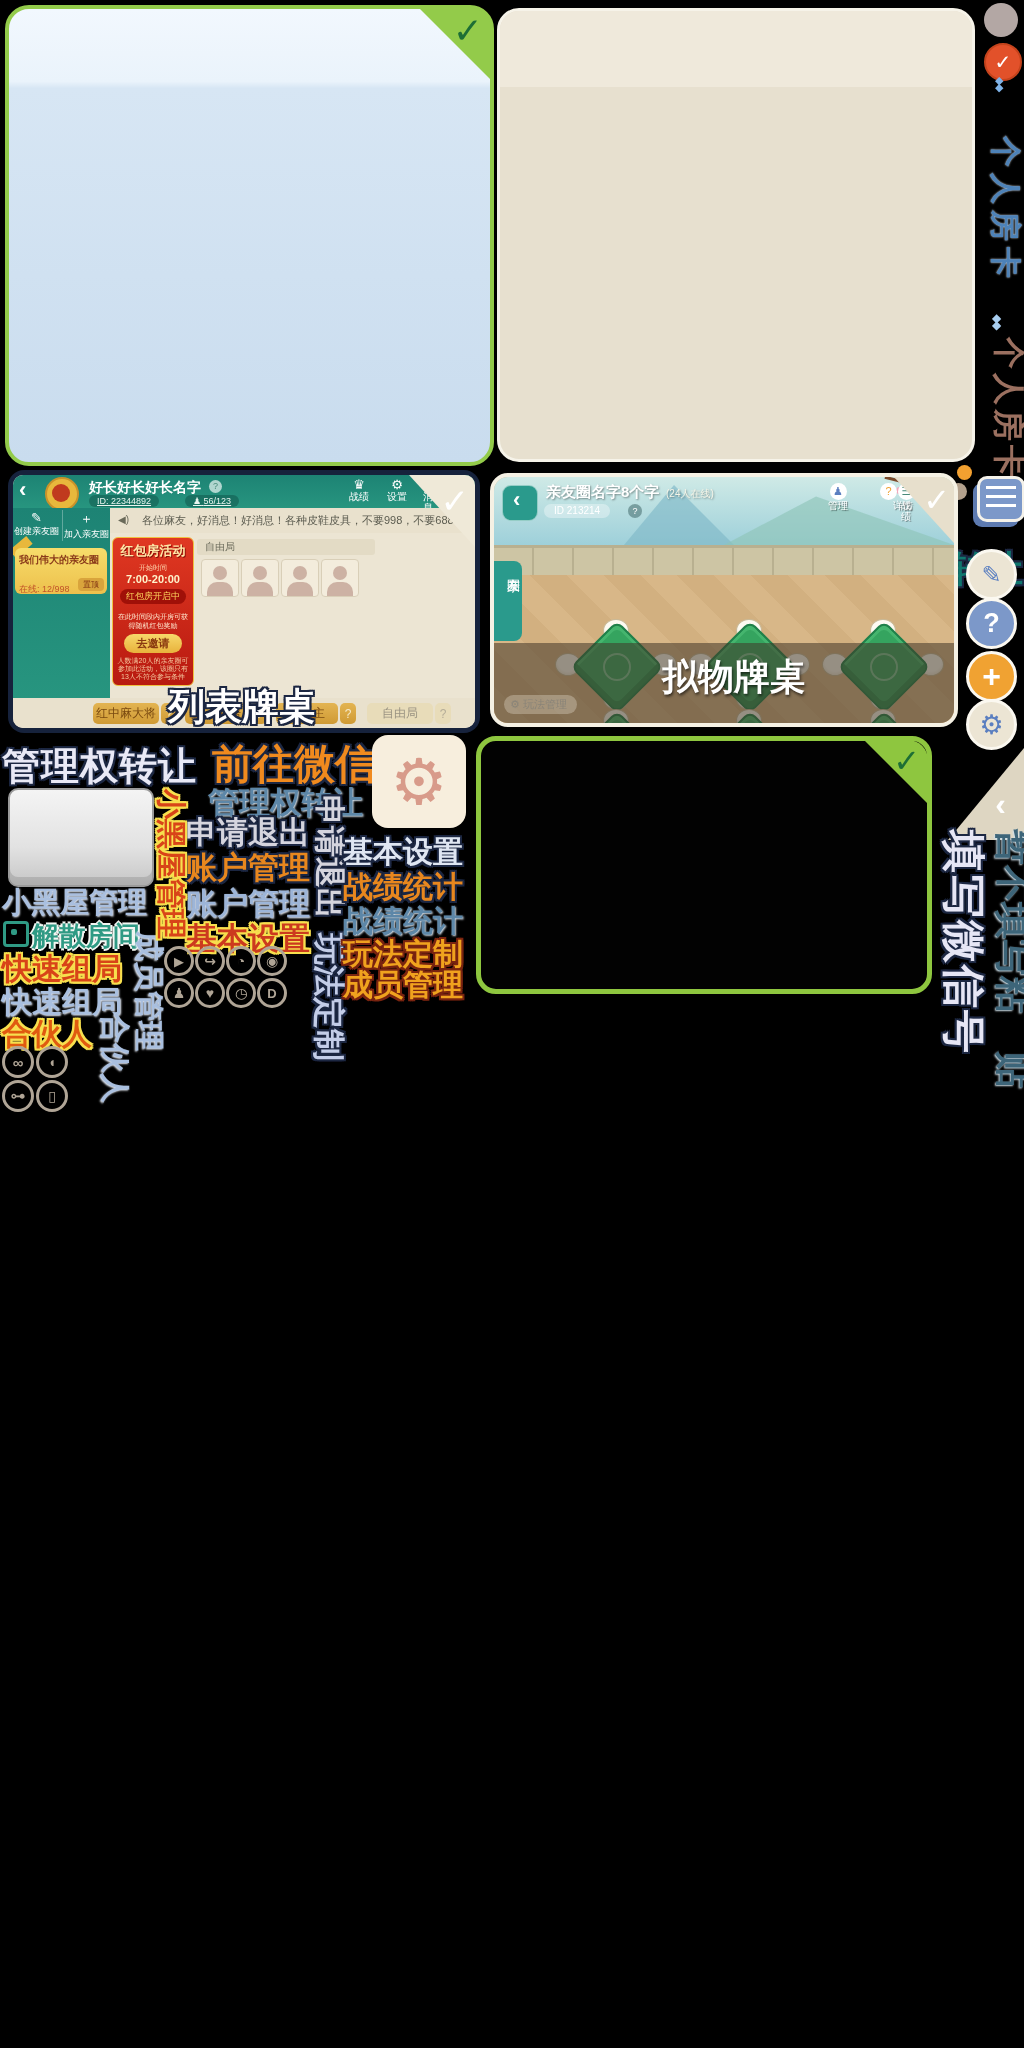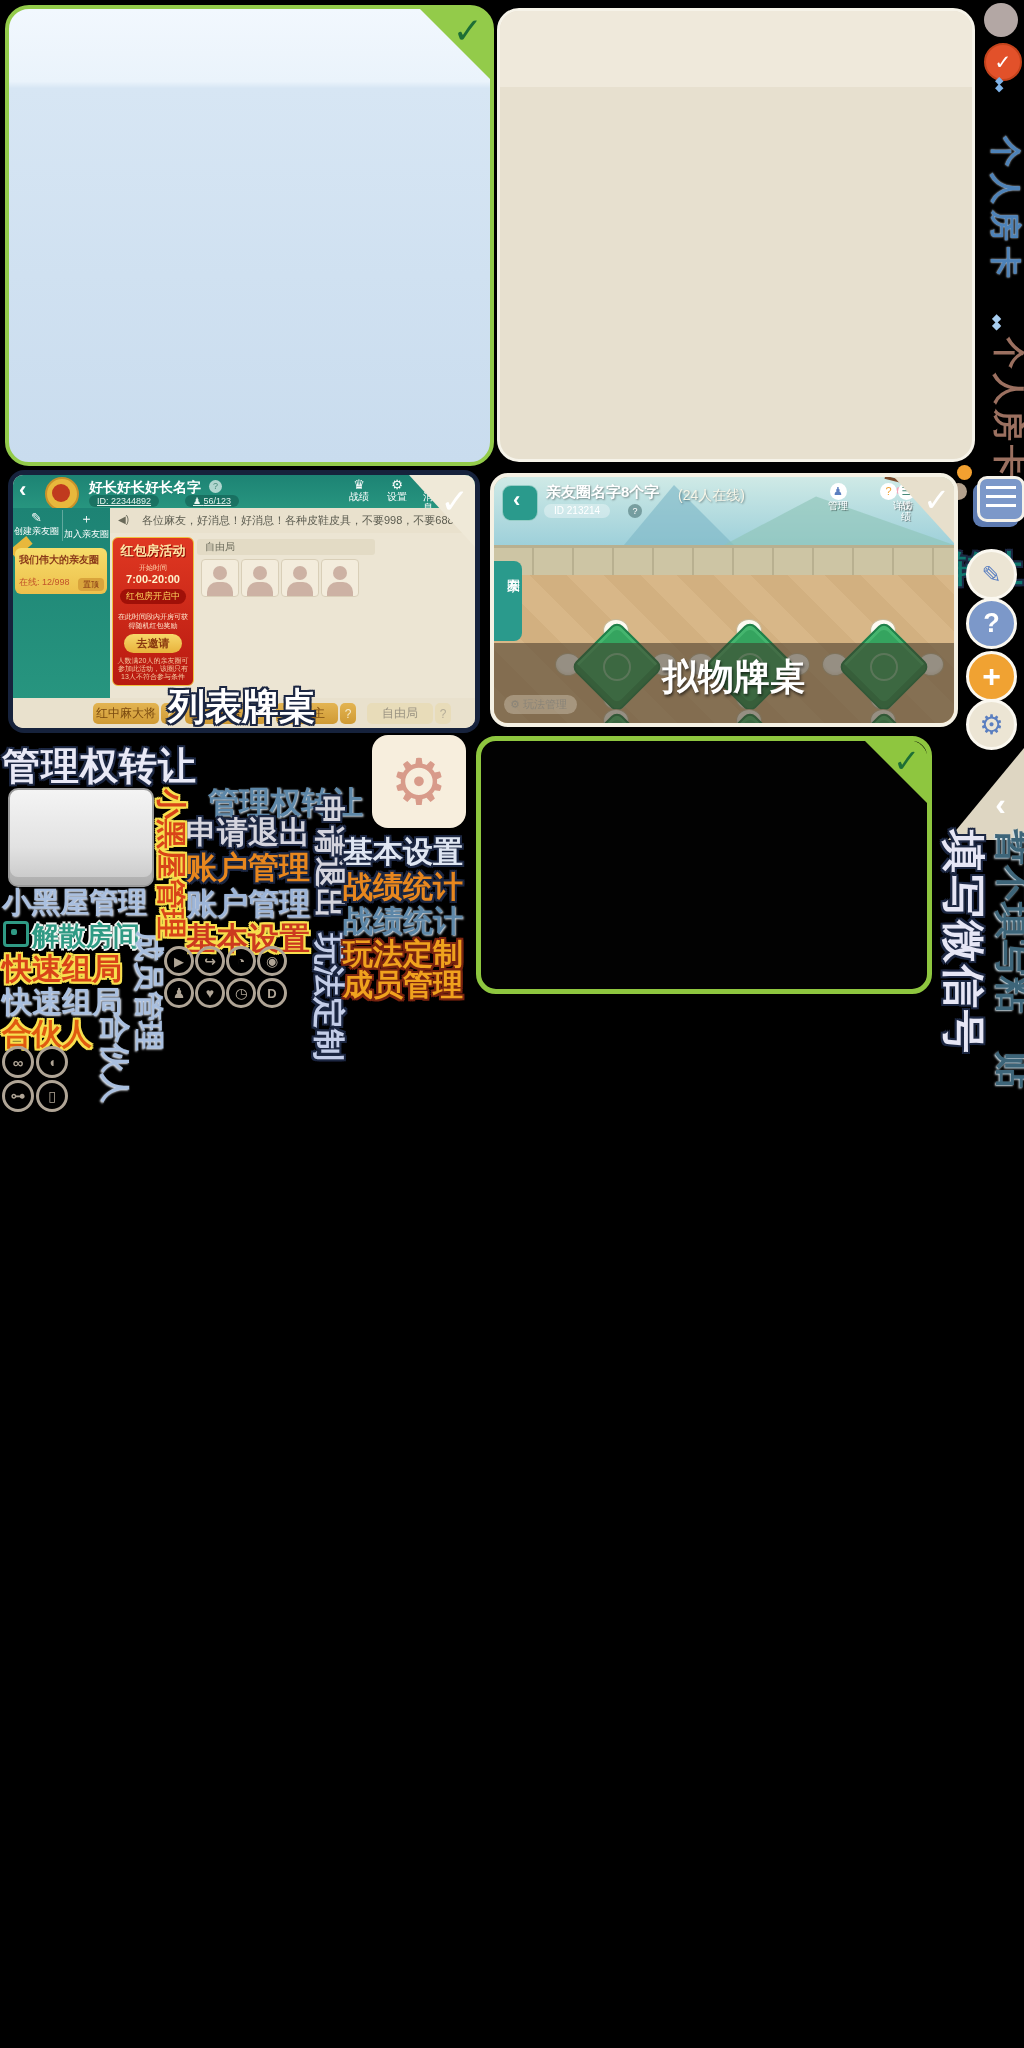--- a/index.html
+++ b/index.html
@@ -161,21 +161,21 @@
           <div style="font-size:13px;">✎</div>
           <div style="font-size:9px;">创建亲友圈</div>
         </div>
         <div class="abs" style="left:49px;top:2px;width:47px;text-align:center;color:#fff;border-left:1px solid rgba(255,255,255,.3);">
           <div style="font-size:13px;">＋</div>
           <div style="font-size:9px;">加入亲友圈</div>
         </div>
         <div class="abs" style="left:-3px;top:34px;width:22px;height:10px;background:#e8b83c;transform:rotate(-40deg);"></div>
         <div class="abs" style="left:2px;top:40px;width:92px;height:46px;border-radius:6px;
              background:linear-gradient(180deg,#f7dd6b,#edc04c);">
-          <div class="b" style="margin:5px 4px 9px;font-size:10px;color:#8a3a1a;">我们伟大的亲友圈</div>
+          <div class="b" style="margin:5px 4px 16px;font-size:10px;color:#8a3a1a;">我们伟大的亲友圈</div>
           <div style="margin:2px 4px 0;font-size:9px;color:#c2542a;">在线: 12/998</div>
           <div style="position:absolute;right:3px;bottom:3px;padding:1px 5px;background:#d9a43c;border-radius:4px;font-size:8px;color:#7a2a10;">置顶</div>
         </div>
       </div>
 
       <div class="abs" style="left:99px;top:62px;width:80px;height:147px;border-radius:6px;border:1px solid #f0c040;
            background:linear-gradient(180deg,#e03822,#b81a10);text-align:center;color:#fff;">
         <div class="b" style="margin-top:4px;font-size:13px;color:#ffe9a8;text-shadow:1px 1px 0 #8a1008;">红包房活动</div>
         <div style="font-size:7px;color:#ffd9b0;margin-top:3px;">开始时间</div>
         <div class="b" style="font-size:11px;color:#fff3cc;">7:00-20:00</div>
@@ -239,21 +239,21 @@
            clip-path:polygon(0 100%,40% 10%,100% 100%);"></div>
       <div class="abs" style="left:390px;top:6px;width:60px;height:3px;background:#7a4a2a;transform:rotate(14deg);"></div>
       <div class="circ" style="left:402px;top:10px;width:7px;height:7px;background:#f2a8bc;"></div>
       <div class="circ" style="left:420px;top:16px;width:6px;height:6px;background:#f2a8bc;"></div>
       <div class="circ" style="left:436px;top:8px;width:7px;height:7px;background:#eb90a8;"></div>
 
       <div class="abs" style="left:8px;top:8px;width:34px;height:34px;background:#2a9a8c;border-radius:9px;border:1px solid rgba(255,255,255,.5);">
         <span class="b" style="position:absolute;left:10px;top:1px;color:#fff;font-size:22px;">‹</span>
       </div>
       <span class="b" style="position:absolute;left:52px;top:6px;color:#fff;font-size:15px;text-shadow:1px 1px 2px rgba(0,0,0,.4);">亲友圈名字8个字</span>
-      <span style="position:absolute;left:184px;top:10px;color:#f5f5e8;font-size:14px;text-shadow:1px 1px 2px rgba(0,0,0,.4);">(24人在线)</span>
+      <span style="position:absolute;left:172px;top:10px;color:#f5f5e8;font-size:10px;text-shadow:1px 1px 2px rgba(0,0,0,.4);">(24人在线)</span>
       <span style="position:absolute;left:50px;top:27px;padding:0 10px;background:rgba(255,255,255,.35);
             border-radius:8px;color:#fff;font-size:10px;line-height:14px;">ID 213214</span>
       <span class="wcirc" style="position:absolute;left:134px;top:27px;width:14px;height:14px;background:rgba(0,40,40,.35);color:#fff;font-size:9px;">?</span>
 
       <div class="hact" style="left:334px;top:6px;">
         <div class="wcirc" style="color:#5b7fc0;">
             <span>♟</span>
           </div>
         <div class="lb" style="text-shadow:1px 1px 1px rgba(0,0,0,.5);">管理</div>
       </div>
@@ -331,20 +331,21 @@
     </div>
   </div>
 
   <div class="abs card-black">
     <div class="corner" style="width:64px;height:64px;background:#8ec63f;">
       <span style="font-size:32px;">✓</span>
     </div>
   </div>
 
   <div class="spr b o-navy" style="left:2px;top:741px;font-size:38px;letter-spacing:1px;color:#e9e9f6;">管理权转让</div>
+  <div class="spr b o-navy" style="left:212px;top:737px;font-size:41px;color:#f08a1e;">前往微信</div>
 
   <div class="abs" style="left:372px;top:735px;width:94px;height:93px;background:#f7eedd;border-radius:16px;
        display:flex;align-items:center;justify-content:center;font-size:64px;color:#d89b8a;">
     <span>⚙</span>
   </div>
 
   <div class="spr b" style="left:208px;top:782px;font-size:31px;color:#5d87a8;text-shadow:1px 1px 2px #dce8f2;">管理权转让</div>
   <div class="spr b o-navy" style="left:186px;top:812px;font-size:31px;color:#d5d5de;">申请退出</div>
   <div class="spr b o-navy" style="left:186px;top:847px;font-size:31px;color:#e8871e;">账户管理</div>
   <div class="spr b" style="left:186px;top:883px;font-size:31px;color:#9db5d8;text-shadow:1px 1px 2px #e8eef8;">账户管理</div>

